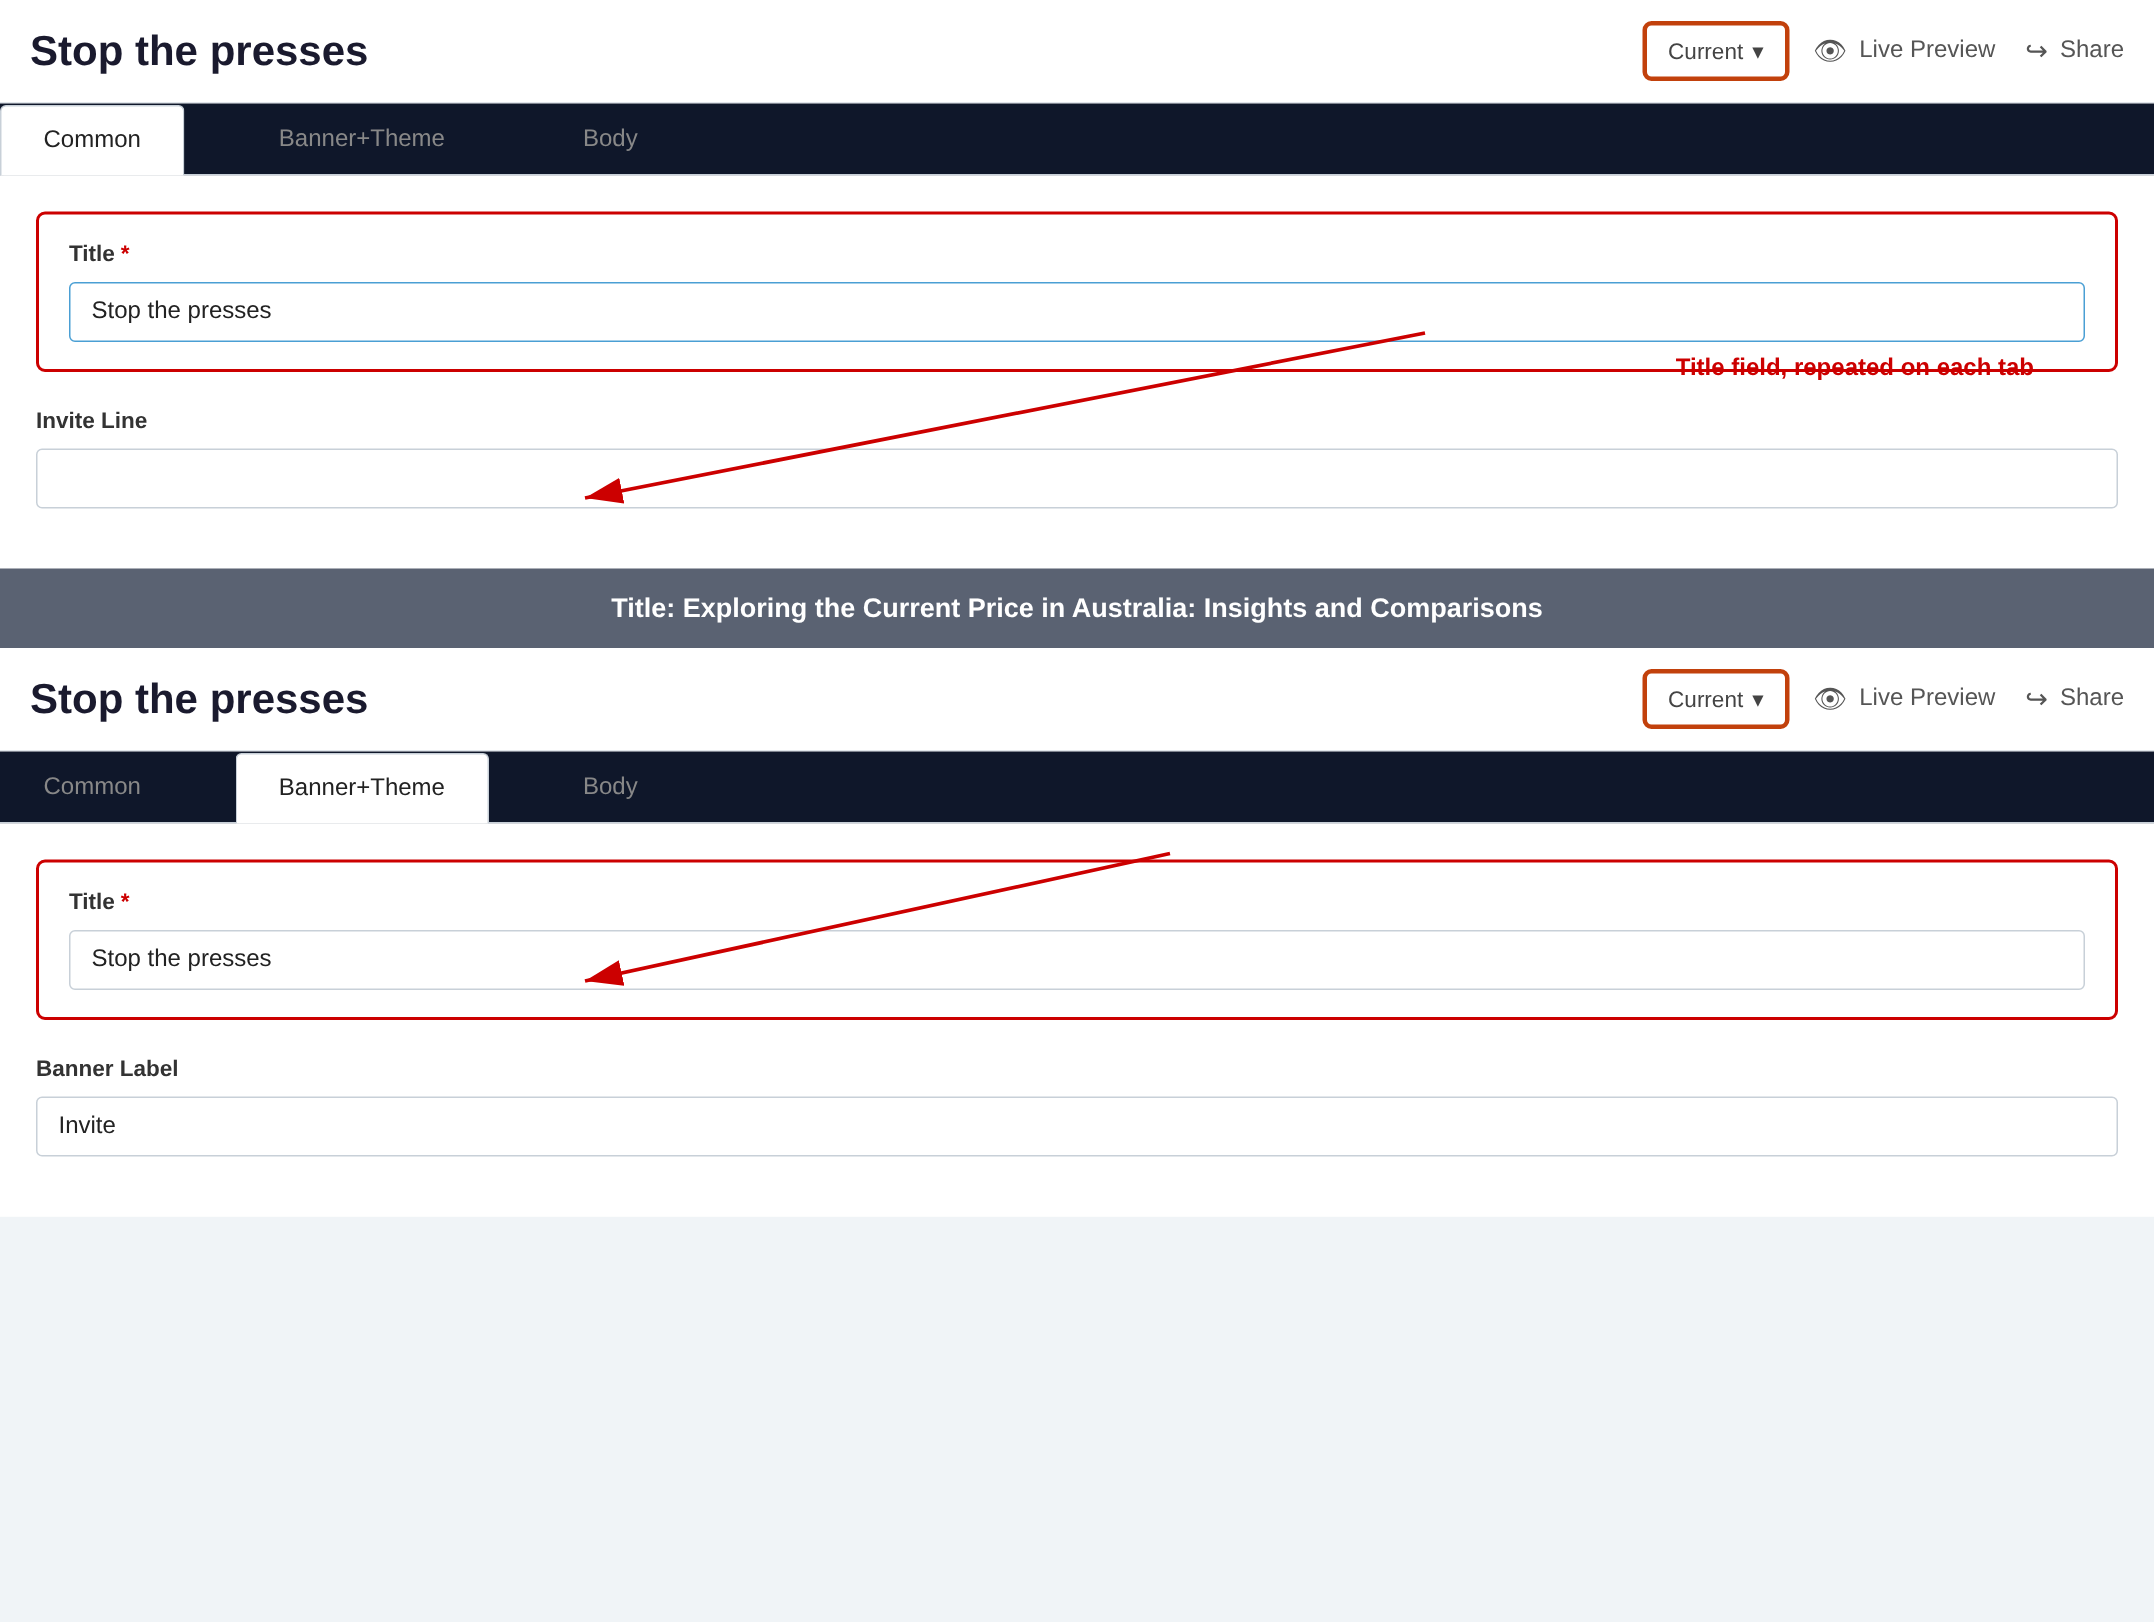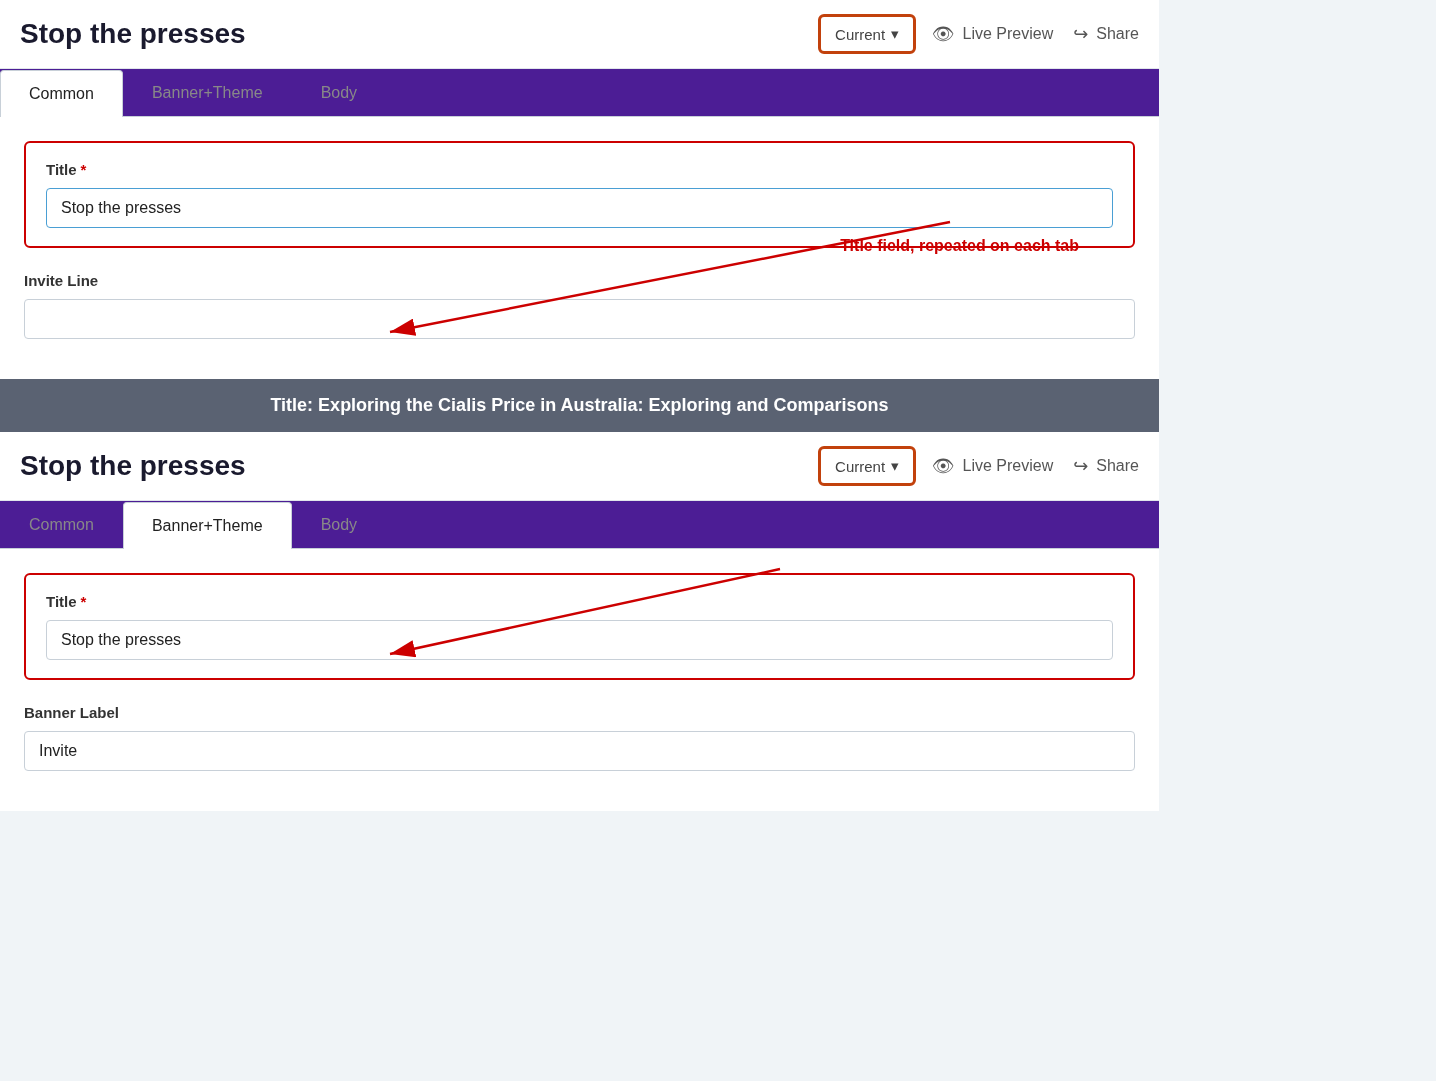--- a/index.html
+++ b/index.html
@@ -61,23 +61,24 @@
       border: none;
       font-size: 16px;
       color: #555;
       cursor: pointer;
       font-weight: 500;
     }
 
     .tabs-bar {
       display: flex;
       align-items: flex-end;
-      background: #4c1d95;
+      background: #0f172a;
       padding: 0 0 0 0;
       border-bottom: 1px solid #c8d0d8;
+      gap: 34px;
     }
 
     .tab {
       padding: 14px 28px;
       font-size: 16px;
       color: #888;
       cursor: pointer;
       border: 1px solid transparent;
       border-bottom: none;
       background: transparent;
@@ -151,21 +152,21 @@
     }
 
     .subject-label {
       font-size: 15px;
       font-weight: 700;
       color: #333;
       margin-bottom: 10px;
     }
 
     .full-page {
-      width: 1159px;
+      width: 1436px;
       min-height: 1081px;
       background: #f0f4f7;
       overflow: hidden;
     }
 
     .top-half {
       background: #fff;
     }
 
     .bottom-half {
@@ -256,21 +257,21 @@
           <marker id="arrowhead-top" markerWidth="10" markerHeight="7" refX="10" refY="3.5" orient="auto">
             <polygon points="0 0, 10 3.5, 0 7" fill="#cc0000"></polygon>
           </marker>
         </defs>
         <line x1="950" y1="105" x2="390" y2="215" stroke="#cc0000" stroke-width="2.5" marker-end="url(#arrowhead-top)"></line>
       </svg>
     </div>
   </div>
 
   <div class="annotation-banner">
-    <span class="annotation-banner-text">Title: Exploring the Cialis Price in Australia: Exploring and Comparisons</span>
+    <span class="annotation-banner-text">Title: Exploring the Current Price in Australia: Insights and Comparisons</span>
   </div>
 
   <div class="bottom-half">
 
     <div class="header">
       <span class="page-title">Stop the presses</span>
       <button class="version-btn">
         <span>Current</span>
         <span>▾</span>
       </button>

